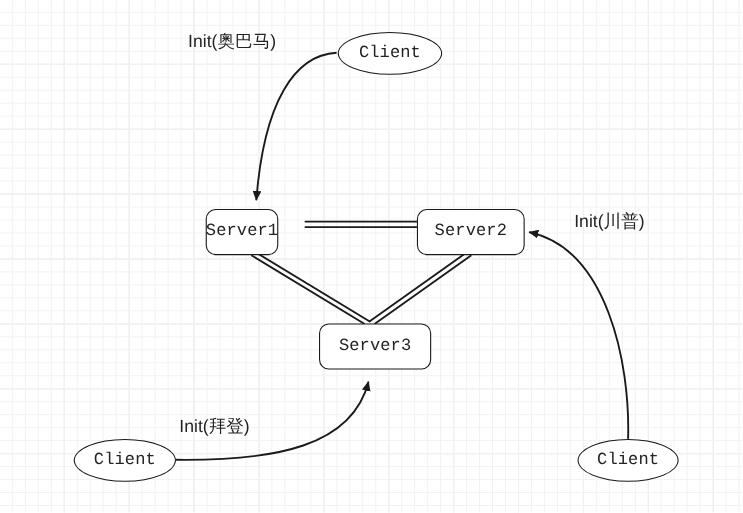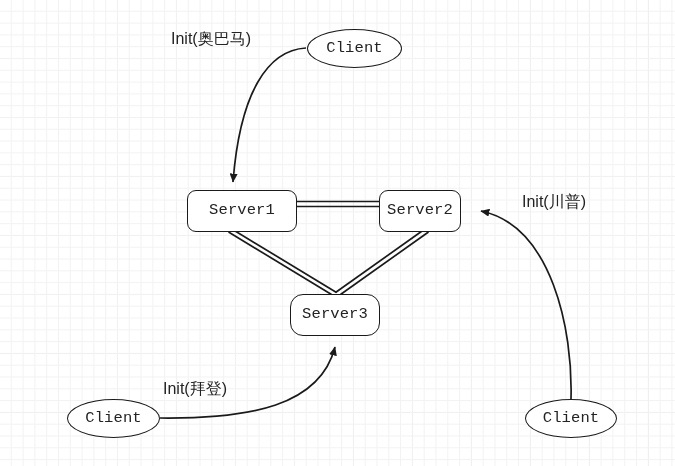--- a/index.html
+++ b/index.html
@@ -102,29 +102,29 @@
 
     <g>
       <path d="M 160 418 C 250 419 320 406 335 347" fill="none" stroke="#1a1a1a" stroke-width="1.7" marker-end="url(#arrowhead)"></path>
     </g>
   </svg>
 
   <div class="node client" style="left:307px; top:29px; width:95px; height:39px;">
     <span>Client</span>
   </div>
 
-  <div class="node server" style="left:187px; top:190px; width:110px; height:42px;">
+  <div class="node server" style="left:187px; top:190px; width:66px; height:42px;">
     <span>Server1</span>
   </div>
 
-  <div class="node server" style="left:379px; top:190px; width:82px; height:42px;">
+  <div class="node server" style="left:379px; top:190px; width:98px; height:42px;">
     <span>Server2</span>
   </div>
 
-  <div class="node server" style="left:290px; top:294px; width:90px; height:42px;border-radius:13px;">
+  <div class="node server" style="left:290px; top:294px; width:102px; height:42px;">
     <span>Server3</span>
   </div>
 
   <div class="node client" style="left:67px; top:399px; width:93px; height:39px;">
     <span>Client</span>
   </div>
 
   <div class="node client" style="left:525px; top:399px; width:92px; height:39px;">
     <span>Client</span>
   </div>

